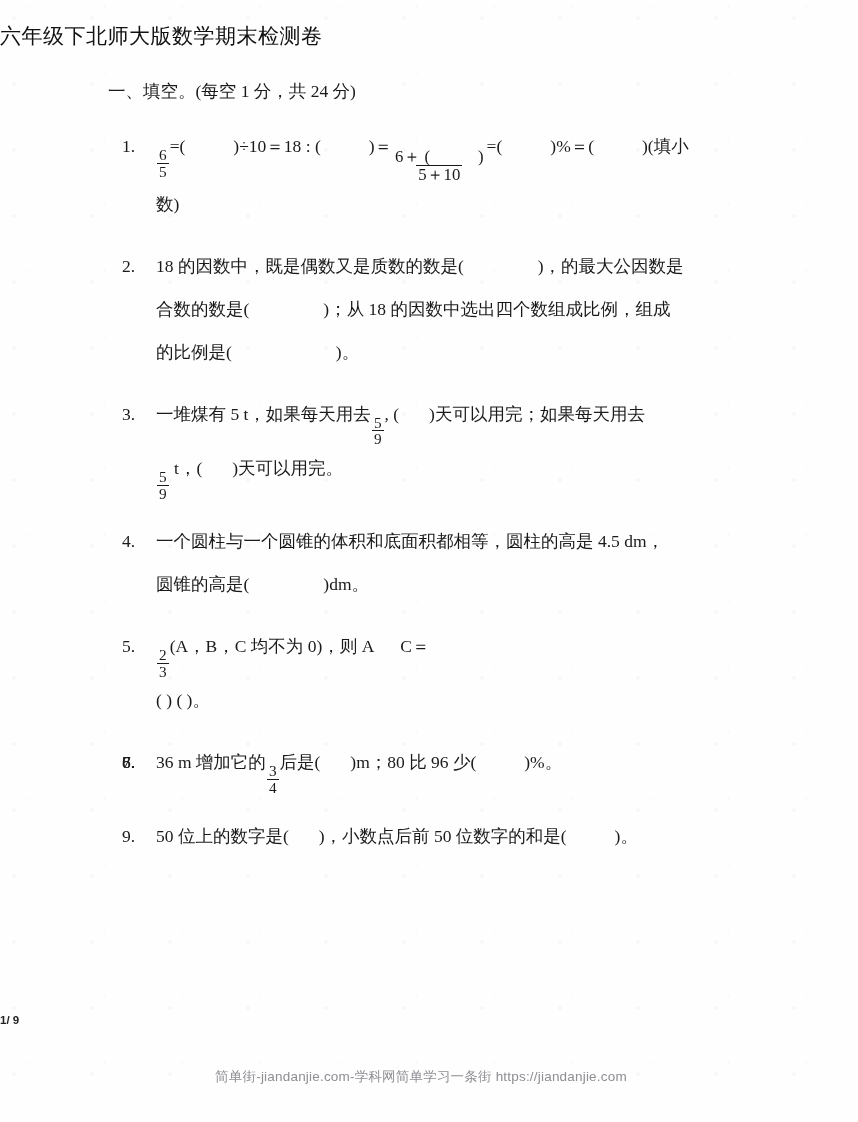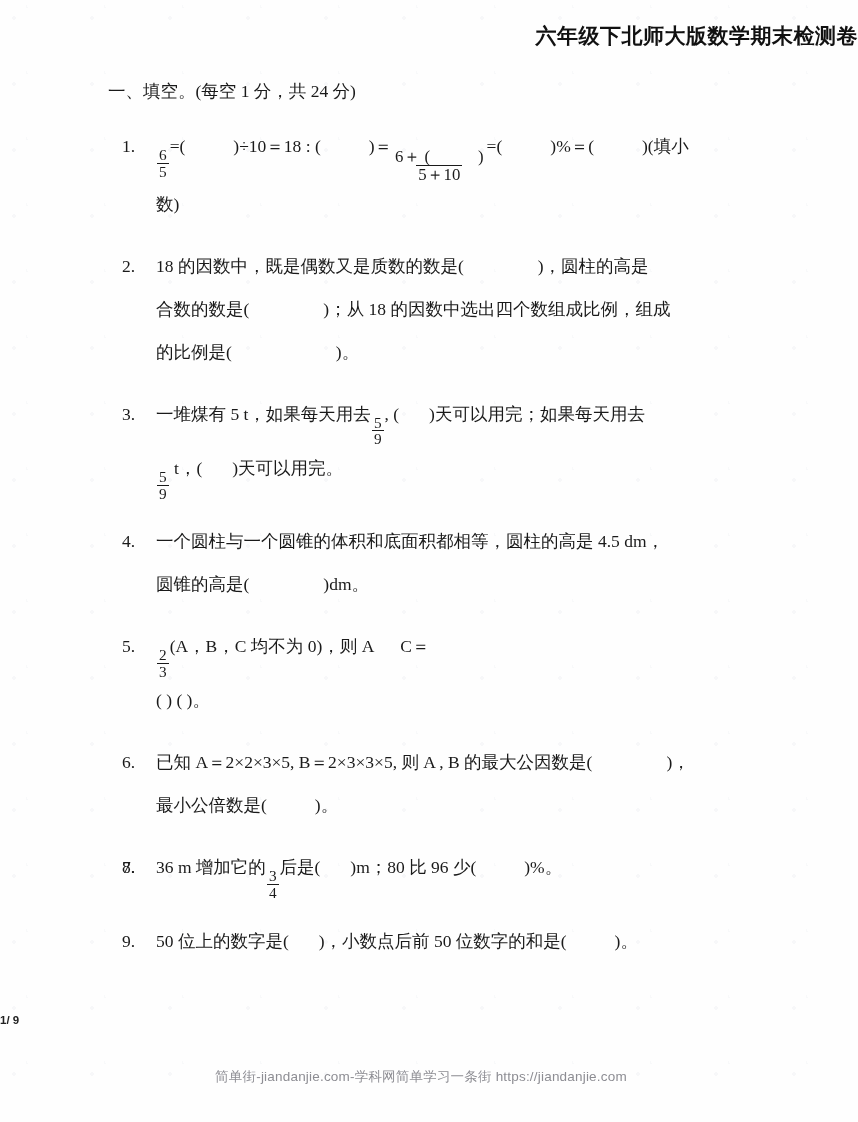--- a/index.html
+++ b/index.html
@@ -30,23 +30,23 @@
       linear-gradient(58deg, rgba(150,160,185,0.10) 0 2px, rgba(255,255,255,0) 2px 100%);
     background-size: 78px 66px, 78px 66px;
     background-position: 0 0, 26px 8px;
   }
   #sheet {
     position: relative;
     z-index: 2;
     padding: 0;
   }
   .doc-title {
-    text-align: right;
+    text-align: left;
     font-family: "Liberation Sans", "DejaVu Sans", sans-serif;
-    font-weight: bold;
+    font-weight: normal;
     font-size: 21px;
     letter-spacing: 0.5px;
     margin: 0;
     padding-top: 22px;
     color: #111;
   }
   .section-head {
     margin: 26px 0 0 0;
     padding-left: 108px;
     font-size: 17.5px;
@@ -151,21 +151,21 @@
                 <span class="nu"><span>6＋ (</span><span class="sp-m"></span><span>)</span></span>
                 <span class="de">5＋10</span>
               </span><span>=(</span><span class="sp-m"></span><span>)%＝(</span><span class="sp-m"></span><span>)(填小</span></span>
           <span class="line">数)</span>
         </span>
       </li>
 
       <li class="q">
         <span class="num">2.</span>
         <span class="body">
-          <span class="line"><span>18 的因数中，既是偶数又是质数的数是(</span><span class="sp-l"></span><span>)，圆柱的高是</span></span>
+          <span class="line"><span>18 的因数中，既是偶数又是质数的数是(</span><span class="sp-l"></span><span>)，的最大公因数是</span></span>
           <span class="line"><span>合数的数是(</span><span class="sp-l"></span><span>)；从 18 的因数中选出四个数组成比例，组成</span></span>
           <span class="line"><span>的比例是(</span><span class="sp-xl"></span><span>)。</span></span>
         </span>
       </li>
 
       <li class="q">
         <span class="num">3.</span>
         <span class="body">
           <span class="line"><span>一堆煤有 5 t，如果每天用去</span><span class="frac">
                 <span class="nu">5</span>
@@ -192,24 +192,20 @@
           <span class="line"><span class="frac">
                 <span class="nu">2</span>
                 <span class="de">3</span>
               </span><span>(A，B，C 均不为 0)，则 A</span><span class="gap"></span><span>C＝</span></span>
           <span class="line">(     )  (     )。</span>
         </span>
       </li>
 
       <li class="q">
         <span class="num">6.</span>
-        <span class="body">
-          <span class="line"><span>已知 A＝2×2×3×5, B＝2×3×3×5, 则 A , B 的最大公因数是(</span><span class="sp-l"></span><span>)，</span></span>
-          <span class="line"><span>最小公倍数是(</span><span class="sp-m"></span><span>)。</span></span>
-        </span>
       </li>
 
       <li class="q">
         <span class="num">7.</span>
       </li>
 
       <li class="q">
         <span class="num">8.</span>
         <span class="body">
           <span class="line"><span>36 m 增加它的</span><span class="frac">

